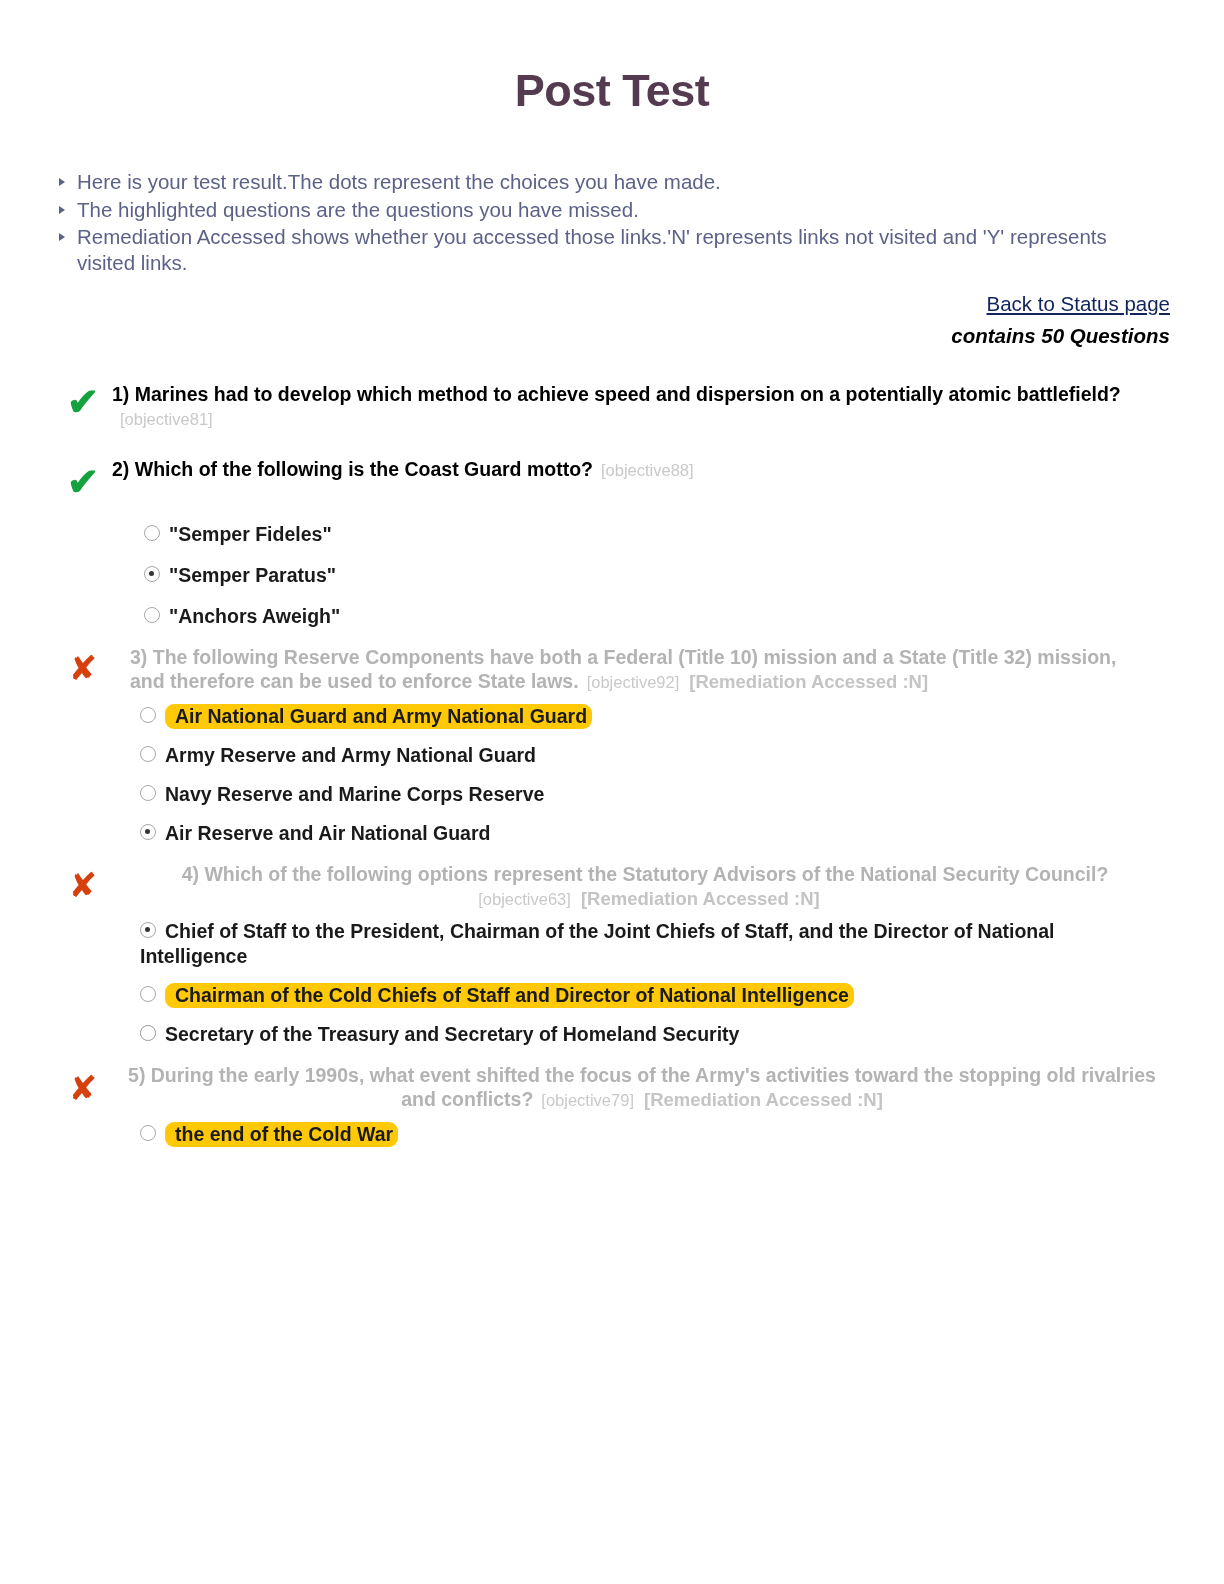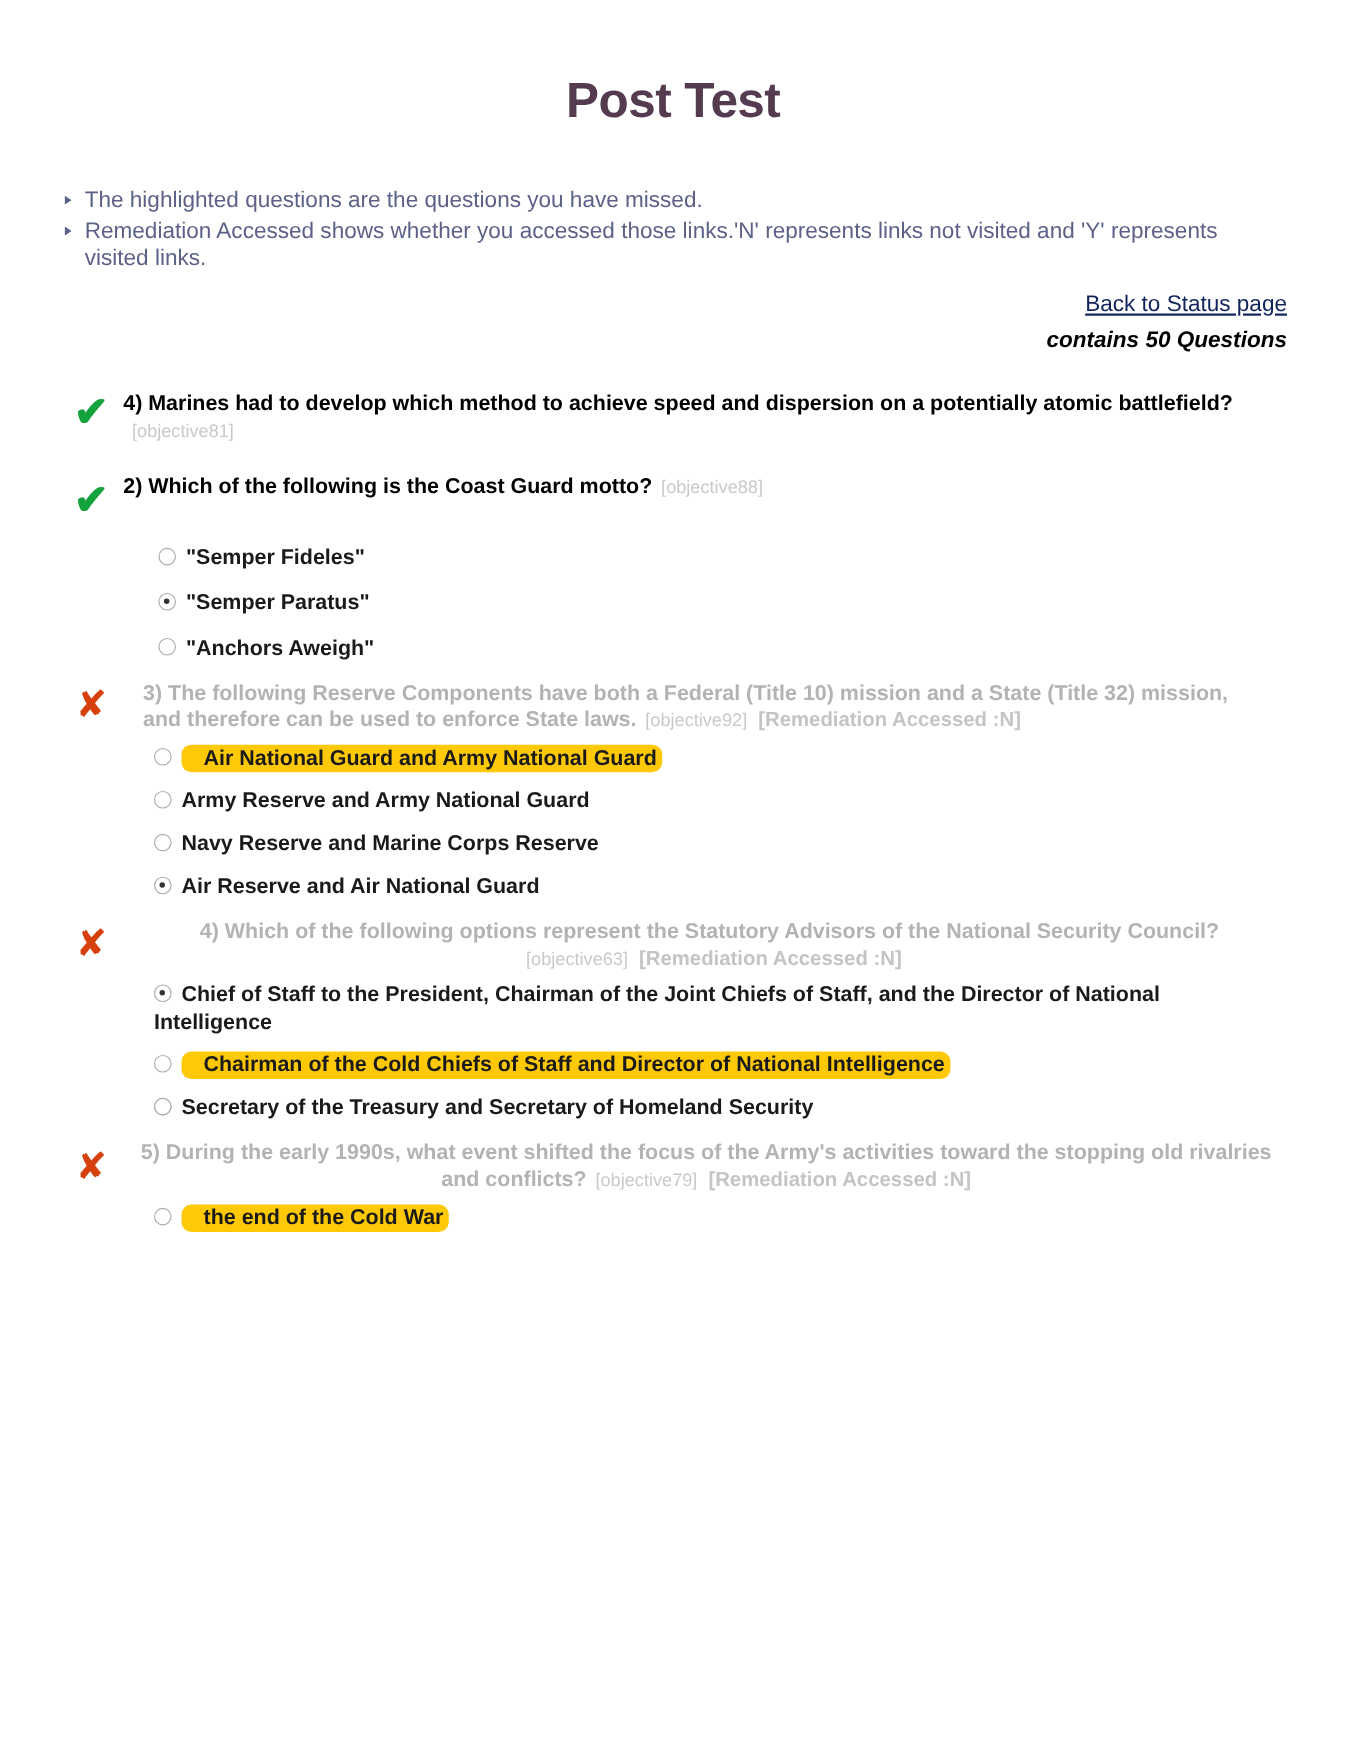--- a/index.html
+++ b/index.html
@@ -175,53 +175,57 @@
     left: 4px;
     top: 4px;
     width: 5px;
     height: 5px;
     border-radius: 50%;
     background: #333;
   }
   .hl {
     background: #ffc907;
     border-radius: 9px;
-    padding: 1px 5px 2px 20px;
+    padding: 1px 5px 2px 10px;
     color: #1a1a1a;
   }
 </style>
 </head>
 <body>
 
 <div class="page">
 
   <h1 class="title">Post Test</h1>
 
   <ul class="intro">
+    <li>
+      <span class="tri"></span>
+      <span>Here is your test result.The dots represent the choices you have made.</span>
+    </li>
     <li>
       <span class="tri"></span>
       <span>The highlighted questions are the questions you have missed.</span>
     </li>
     <li>
       <span class="tri"></span>
       <span>Remediation Accessed shows whether you accessed those links.'N' represents links not visited and 'Y' represents visited links.</span>
     </li>
   </ul>
 
   <div class="rightblock">
     <div><a class="back-link">Back to Status page</a></div>
     <div class="contains">contains 50 Questions</div>
   </div>
 
   <div class="questions">
 
     <div class="qblock" style="margin-top:0;">
       <div class="mark correct">✔</div>
       <div class="qtext">
-        <span>4) Marines had to develop which method to achieve speed and dispersion on a potentially atomic battlefield?</span><span class="objtag">[objective81]</span>
+        <span>1) Marines had to develop which method to achieve speed and dispersion on a potentially atomic battlefield?</span><span class="objtag">[objective81]</span>
       </div>
     </div>
 
     <div class="qblock" style="margin-top:26px;">
       <div class="mark correct" style="top:6px;">✔</div>
       <div class="qtext">
         <span>2) Which of the following is the Coast Guard motto?</span><span class="objtag">[objective88]</span>
       </div>
       <div class="options" style="margin-left:90px;margin-top:40px;">
         <div class="opt compact"><span class="radio"></span><span>"Semper Fideles"</span></div>

